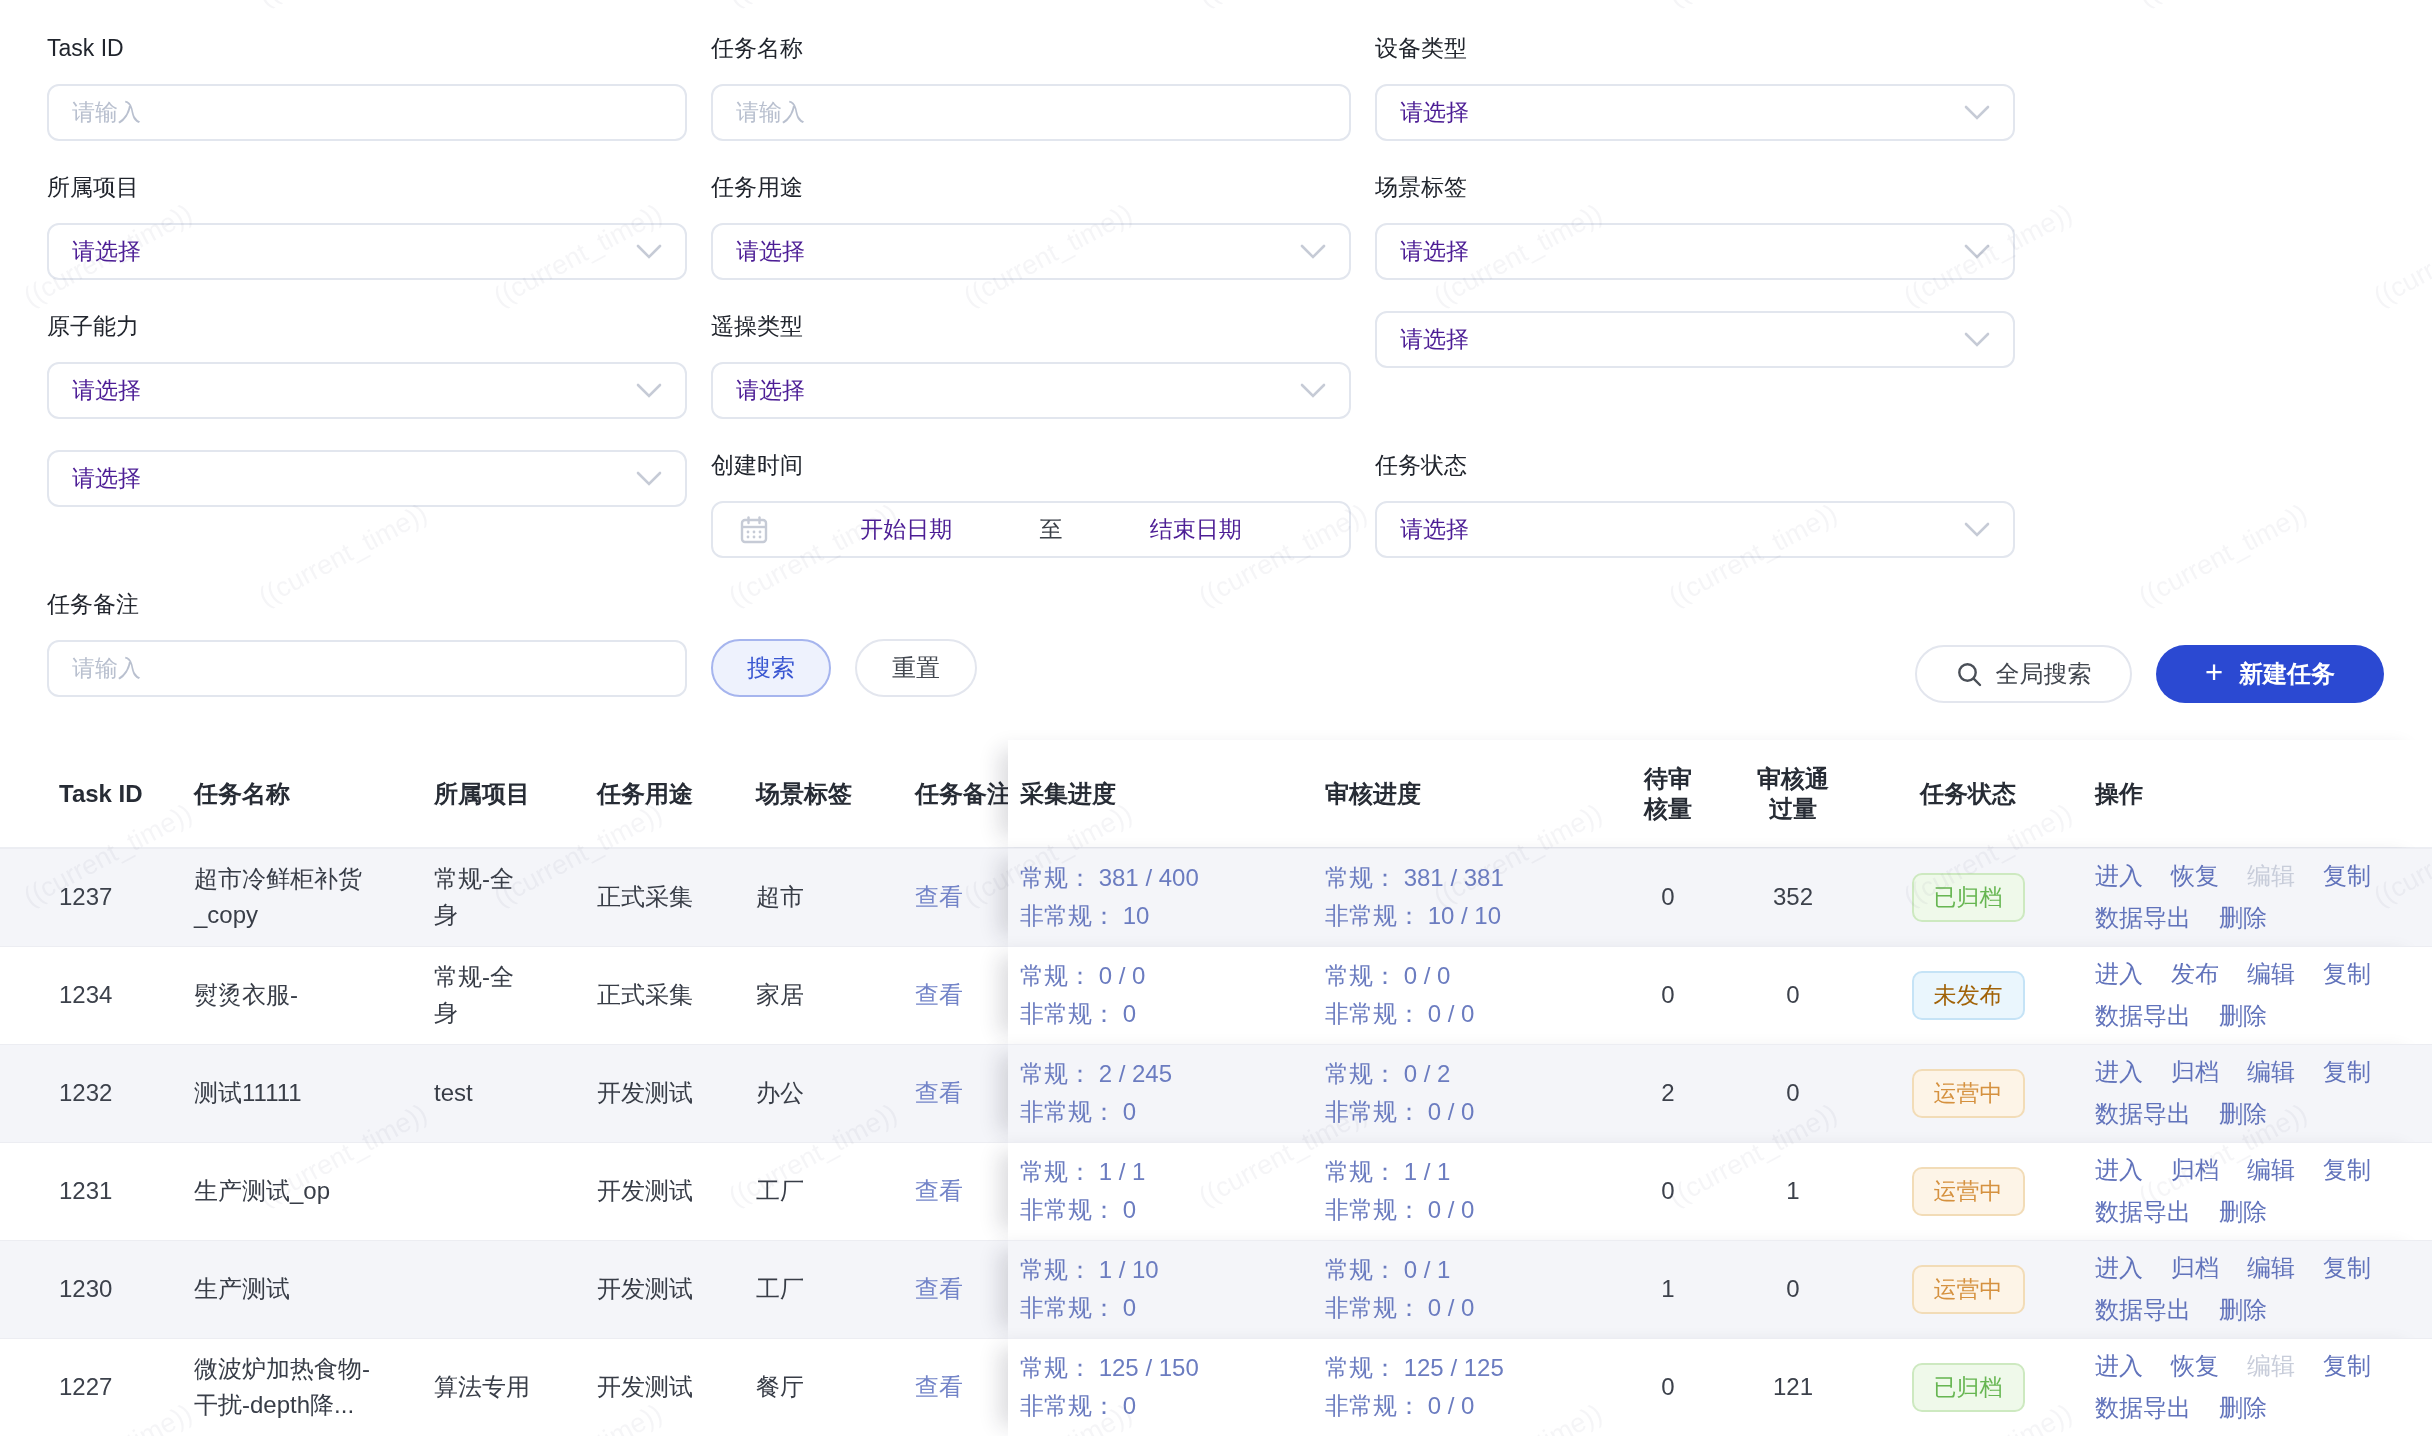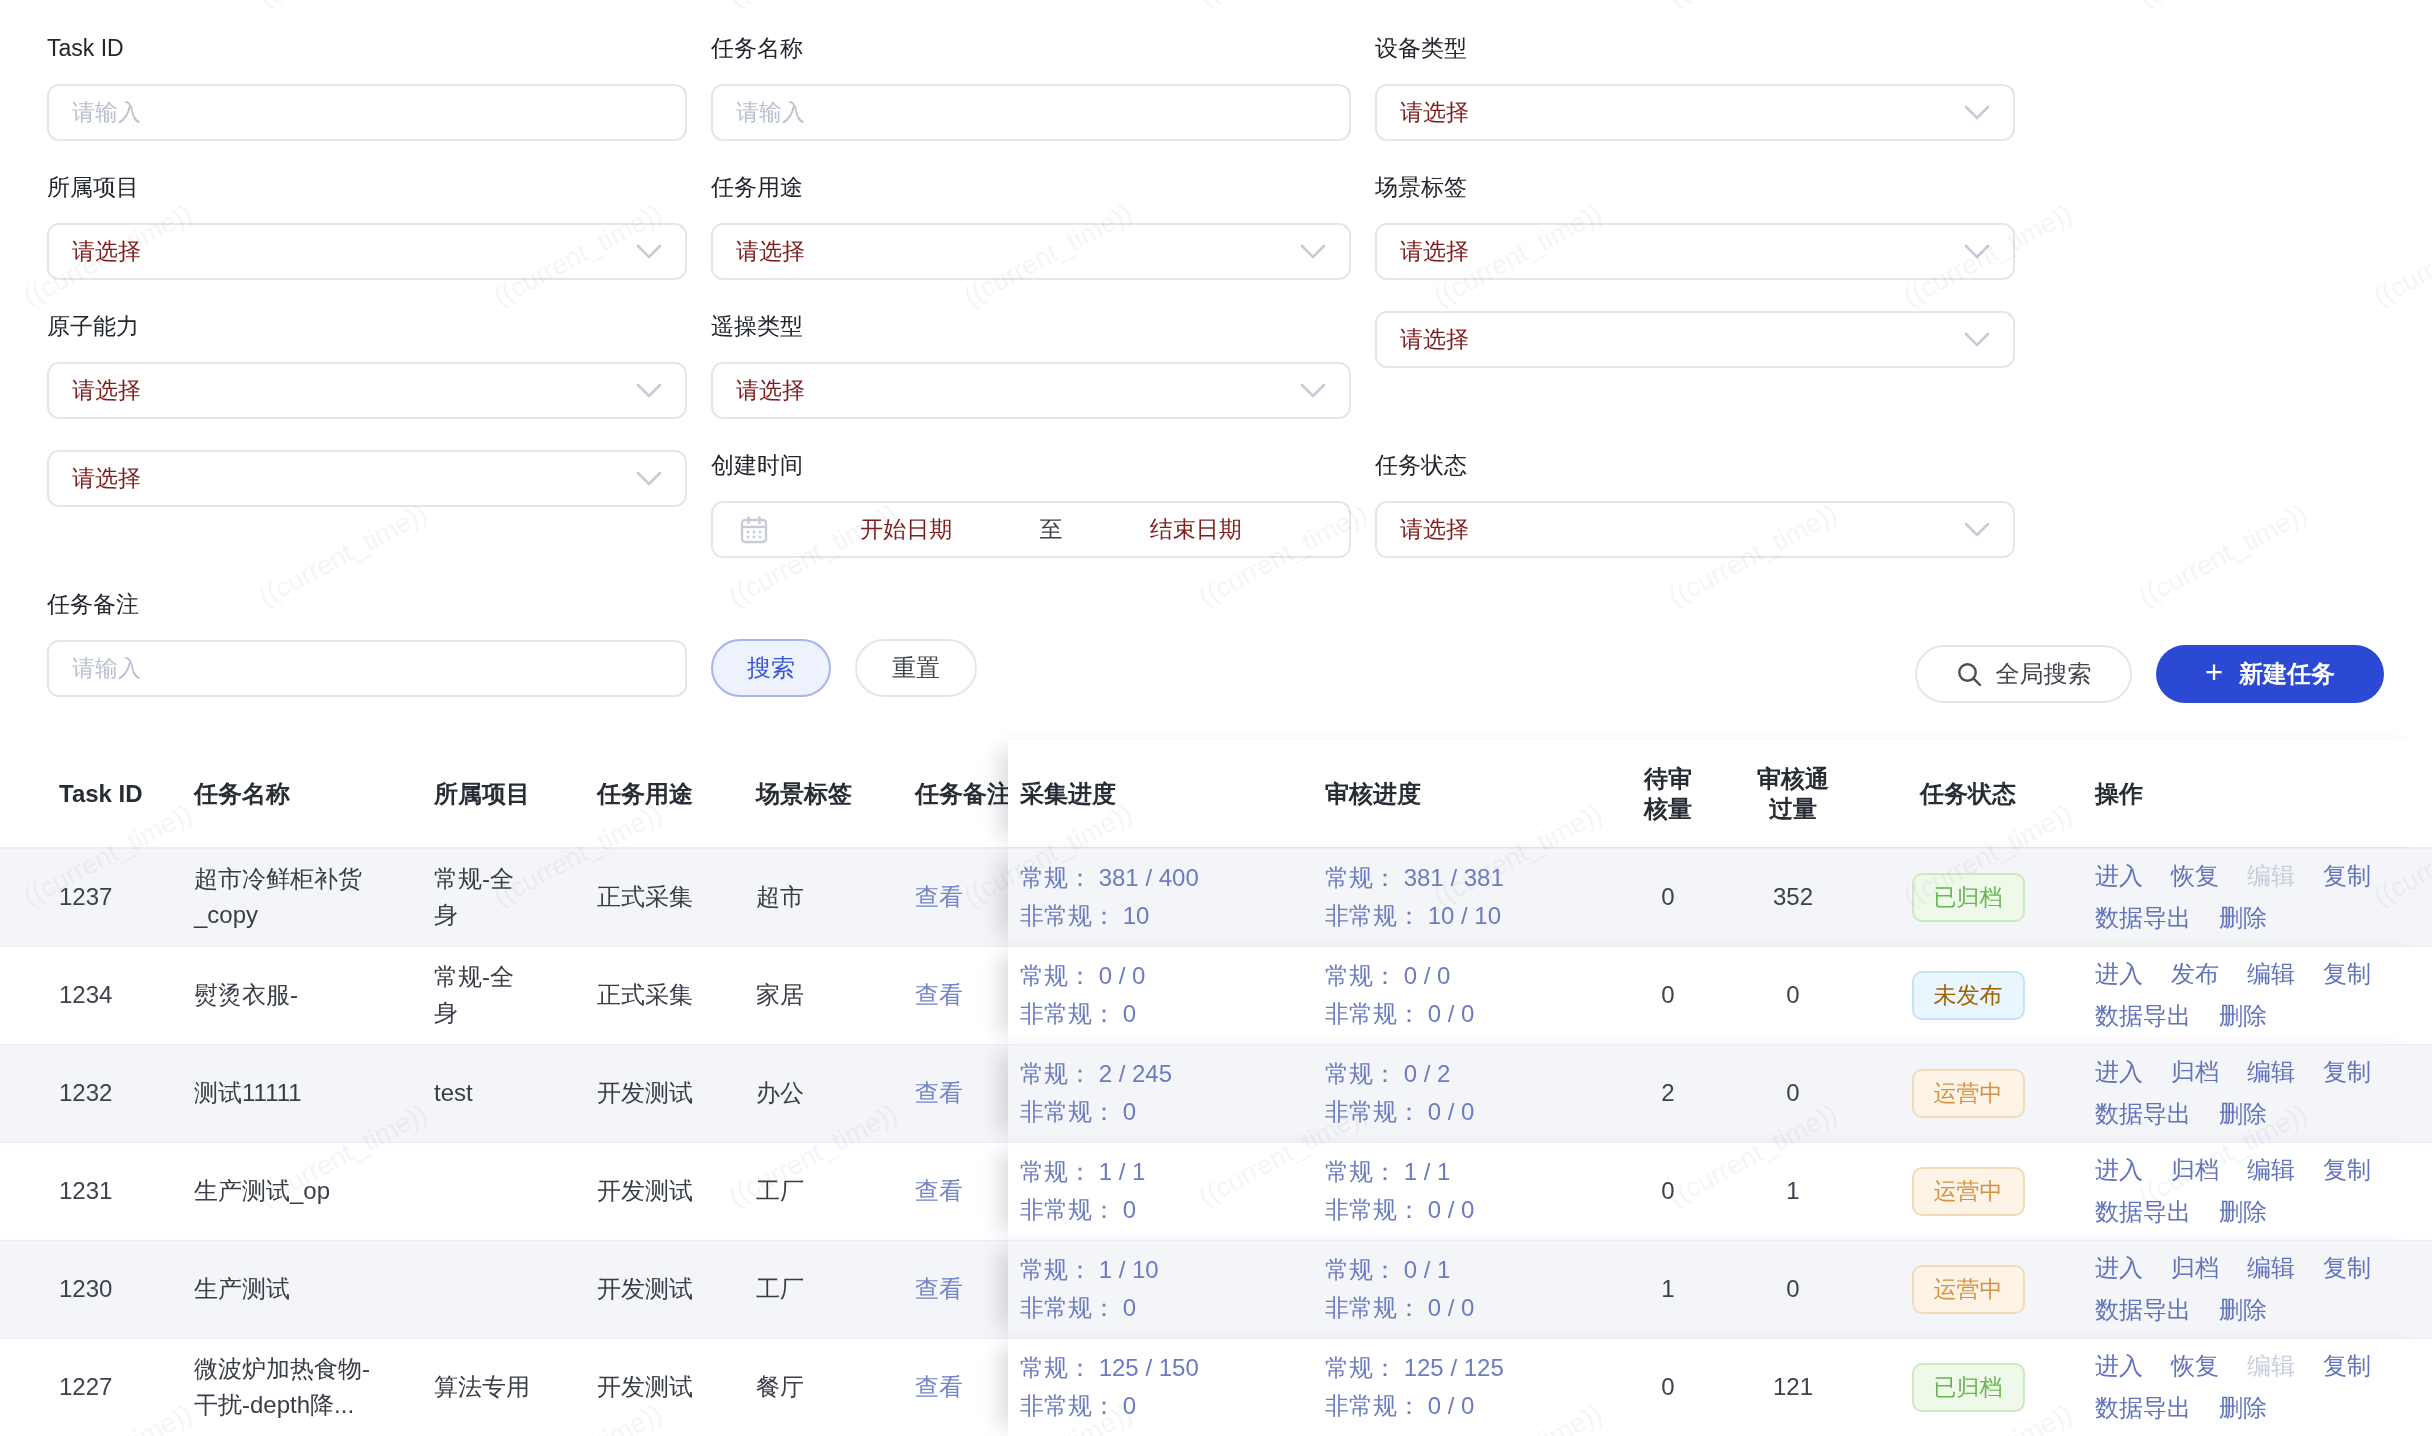--- a/index.html
+++ b/index.html
@@ -15,21 +15,21 @@
     display:grid; grid-template-columns:repeat(3,640px);
     column-gap:24px; row-gap:31px;
   }
   .f-label { font-size:23px; line-height:30px; color:#21252d; margin-bottom:21px; }
   .control {
     height:57px; width:100%; border:2px solid #e2e6ee; border-radius:12px;
     display:flex; align-items:center; padding:0 23px; font-size:23px; background:#fff;
   }
   input.control { color:#3c414b; outline:none; }
   input.control::placeholder { color:#b9c0cf; }
-  .ph { color:#7f1d1d; }
+  .ph { color:#4c1d95; }
   .select { justify-content:space-between; cursor:pointer; }
   .chev { width:26px; height:16px; flex:0 0 auto; }
   .daterange { padding:14px 26px; gap:0; }
   .cal { width:30px; height:30px; flex:0 0 auto; margin-right:10px; }
   .dr-slot { flex:1; text-align:center; }
   .dr-sep { color:#3b4048; padding:0 6px; }
   .btn-row { align-self:end; display:flex; gap:24px; }
   .btn {
     height:58px; border-radius:29px; display:flex; align-items:center; justify-content:center;
     font-size:24px; cursor:pointer; background:#fff; border:2px solid #e3e6ee; color:#42474f;

